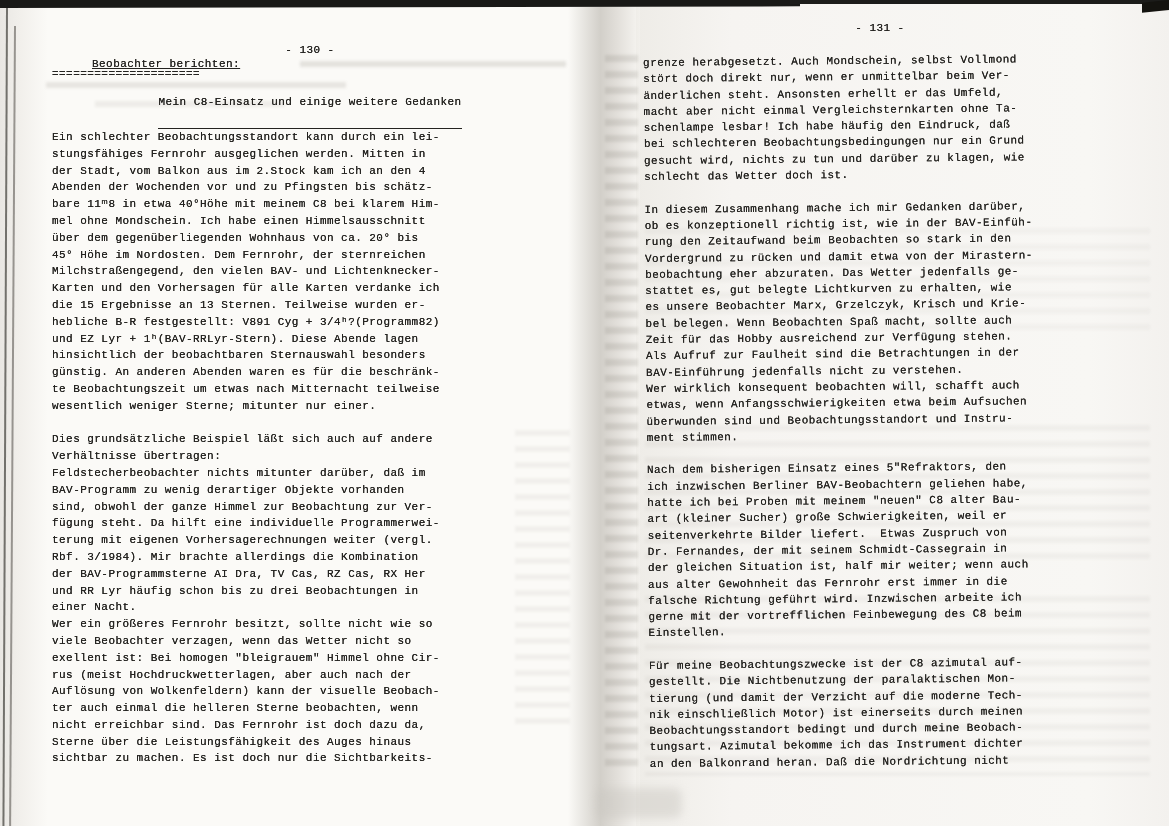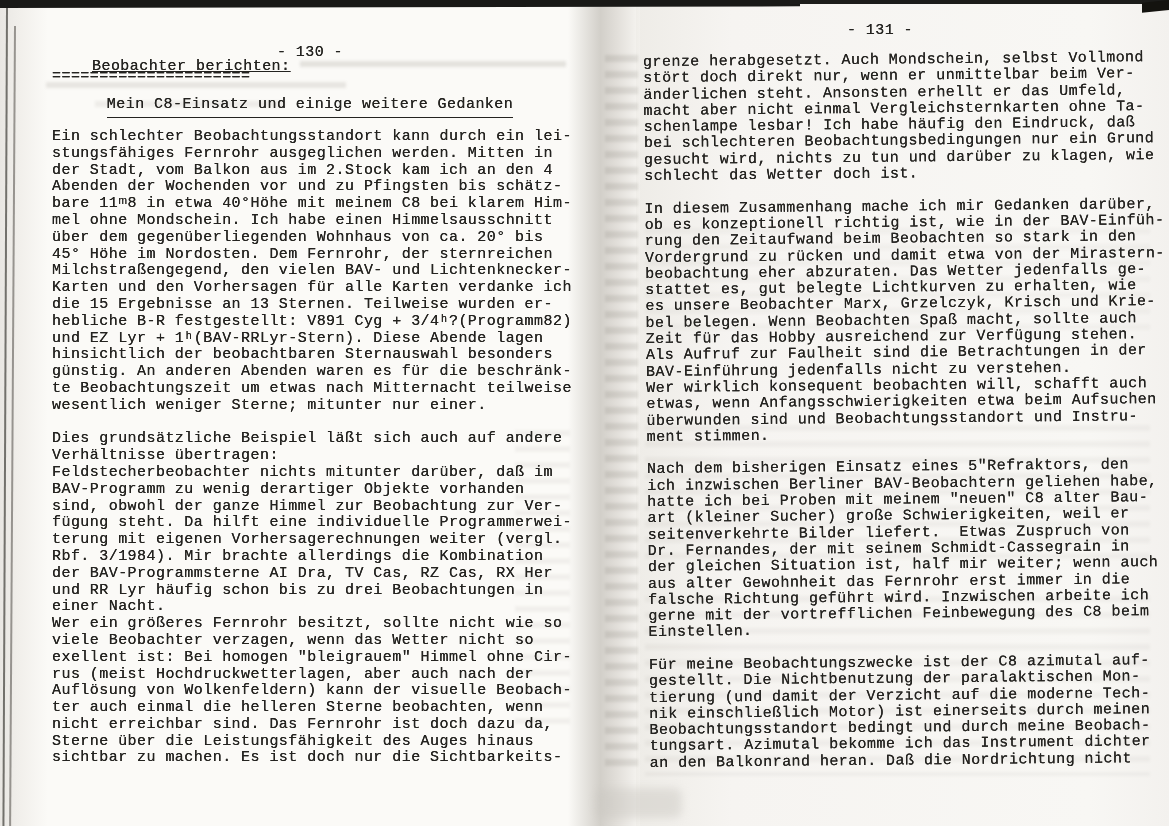--- a/index.html
+++ b/index.html
@@ -33,30 +33,30 @@
   .g1{left:300px;top:61px;width:266px;height:14px;opacity:.30;}
   .g2{left:46px;top:82px;width:300px;height:12px;opacity:.26;}
   .g3{left:95px;top:101px;width:190px;height:11px;opacity:.18;}
   .g4{left:605px;top:55px;width:33px;height:712px;opacity:.30;
     background:repeating-linear-gradient(to bottom,rgba(105,100,90,.5) 0 7px,rgba(105,100,90,0) 7px 16px);}
   .g5{left:645px;top:228px;width:505px;height:104px;opacity:.08;}
   .g6{left:645px;top:425px;width:505px;height:140px;opacity:.10;}
   .g7{left:645px;top:596px;width:505px;height:180px;opacity:.10;}
   .g8{left:515px;top:430px;width:55px;height:300px;opacity:.13;}
   
-  .page{position:absolute;inset:0;font-size:15px;letter-spacing:.45px;
+  .page{position:absolute;inset:0;font-size:11px;letter-spacing:.45px;
     text-shadow:0 0 .45px currentColor;}
   .pagenum{position:absolute;white-space:pre;text-align:center;}
   .pn-left{left:50px;top:44px;width:520px;}
   .pn-right{left:620px;top:22px;width:520px;}
   .section-heading{position:absolute;left:52px;top:58px;white-space:pre;
     text-decoration:underline;margin-left:40px;}
   .section-underline{position:absolute;left:52px;top:68px;white-space:pre;}
   .title-row{position:absolute;left:50px;top:96px;width:520px;text-align:center;}
-  .title-text{border-bottom:1.5px solid #242320;padding-bottom:4px;white-space:pre;}
+  .title-text{border-bottom:1.5px solid #242320;padding-bottom:20px;white-space:pre;}
   .body{position:absolute;}
   .body-left{left:52px;top:129px;line-height:16.8px;}
   .body-right{left:643px;top:55px;line-height:16.3px;
     transform:rotate(-.55deg);transform-origin:0 0;}
   .body-left .block.gap{margin-top:16.8px;}
   .body-right .block.gap{margin-top:16.3px;}
   .line{white-space:pre;}
 </style>
 </head>
 <body>

